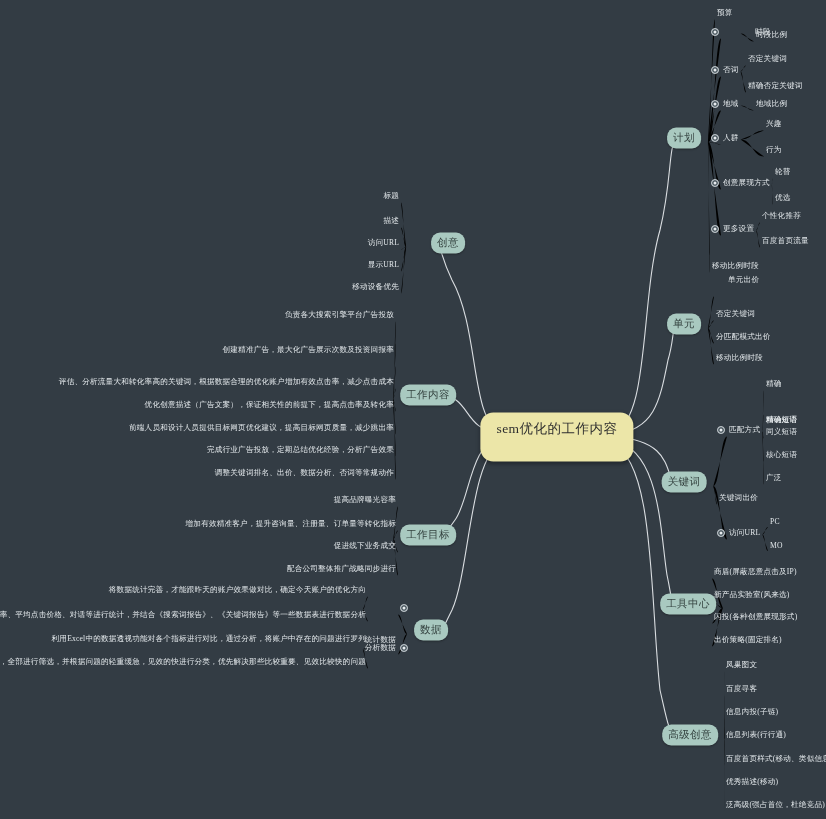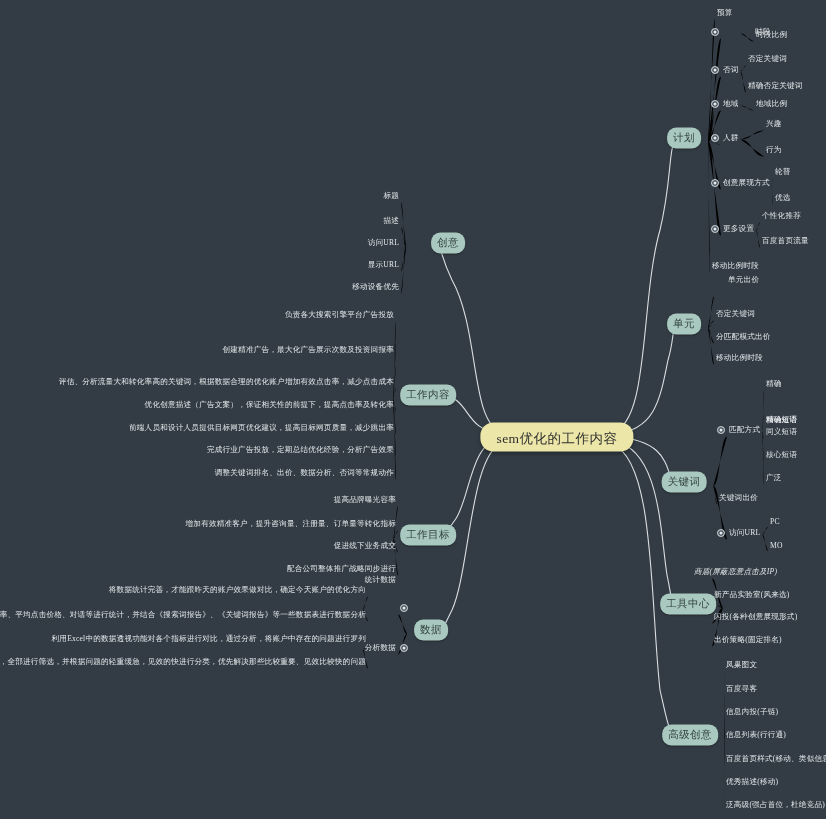--- a/index.html
+++ b/index.html
@@ -14,21 +14,21 @@
   svg#wires{position:absolute;left:0;top:0;width:826px;height:819px;pointer-events:none;}
   svg#wires path{fill:none;stroke:#e8ecef;stroke-width:1.1;opacity:.92;}
 
   .node{position:absolute;white-space:nowrap;}
 
   
   .root{
     background:#ece6a8;
     color:#2f2f2f;
     border-radius:13px;
-    padding:7px 16px 4px;
+    padding:7px 16px 24px;
     font-size:13.5px;
     letter-spacing:.5px;
     box-shadow:0 2px 4px rgba(0,0,0,.35);
     transform:translate(-50%,-50%);
   }
   
   .lvl1{
     background:#a9c9c0;
     color:#33413e;
     border-radius:9px;
@@ -245,21 +245,21 @@
   <div class="node lvl3" style="left:766px;top:384px;">精确</div>
   <div class="node lvl3" style="left:766px;top:420px;font-weight:bold;">精确短语</div>
   <div class="node lvl3" style="left:766px;top:432px;">同义短语</div>
   <div class="node lvl3" style="left:766px;top:455px;">核心短语</div>
   <div class="node lvl3" style="left:766px;top:478px;">广泛</div>
   <div class="node lvl2" style="left:719px;top:498px;">关键词出价</div>
   <div class="node lvl2" style="left:729px;top:533px;">访问URL</div>
   <div class="node lvl3" style="left:770px;top:521px;">PC</div>
   <div class="node lvl3" style="left:770px;top:545px;">MO</div>
 
-  <div class="node lvl2" style="left:694px;top:572px;font-style:italic;">商盾(屏蔽恶意点击及IP)</div>
+  <div class="node lvl2" style="left:714px;top:572px;">商盾(屏蔽恶意点击及IP)</div>
   <div class="node lvl2" style="left:714px;top:595px;">新产品实验室(风来选)</div>
   <div class="node lvl2" style="left:714px;top:617px;">闪投(各种创意展现形式)</div>
   <div class="node lvl2" style="left:714px;top:640px;">出价策略(固定排名)</div>
 
   <div class="node lvl2" style="left:726px;top:665px;">凤巢图文</div>
   <div class="node lvl2" style="left:726px;top:689px;">百度寻客</div>
   <div class="node lvl2" style="left:726px;top:712px;">信息内投(子链)</div>
   <div class="node lvl2" style="left:726px;top:735px;">信息列表(行行通)</div>
   <div class="node lvl2" style="left:726px;top:759px;">百度首页样式(移动、类似信息流)</div>
   <div class="node lvl2" style="left:726px;top:782px;">优秀描述(移动)</div>
@@ -277,21 +277,21 @@
   <div class="node lvl2 r" style="left:394px;top:405px;">优化创意描述（广告文案），保证相关性的前提下，提高点击率及转化率</div>
   <div class="node lvl2 r" style="left:394px;top:428px;">前端人员和设计人员提供目标网页优化建议，提高目标网页质量，减少跳出率</div>
   <div class="node lvl2 r" style="left:394px;top:450px;">完成行业广告投放，定期总结优化经验，分析广告效果</div>
   <div class="node lvl2 r" style="left:394px;top:473px;">调整关键词排名、出价、数据分析、否词等常规动作</div>
 
   <div class="node lvl2 r" style="left:396px;top:500px;">提高品牌曝光容率</div>
   <div class="node lvl2 r" style="left:396px;top:524px;">增加有效精准客户，提升咨询量、注册量、订单量等转化指标</div>
   <div class="node lvl2 r" style="left:396px;top:546px;">促进线下业务成交</div>
   <div class="node lvl2 r" style="left:396px;top:569px;">配合公司整体推广战略同步进行</div>
 
-  <div class="node lvl2 r" style="left:396px;top:580px;">统计数据</div>
+  <div class="node lvl2 r" style="left:396px;top:640px;">统计数据</div>
   <div class="node lvl3 r" style="left:366px;top:590px;">将数据统计完善，才能跟昨天的账户效果做对比，确定今天账户的优化方向</div>
   <div class="node lvl3 r" style="left:366px;top:615px;">通过营销流程表对展现、点击、点击率、平均点击价格、对话等进行统计，并结合《搜索词报告》、《关键词报告》等一些数据表进行数据分析</div>
   <div class="node lvl2 r" style="left:396px;top:648px;">分析数据</div>
   <div class="node lvl3 r" style="left:366px;top:639px;">利用Excel中的数据透视功能对各个指标进行对比，通过分析，将账户中存在的问题进行罗列</div>
   <div class="node lvl3 r" style="left:366px;top:662px;">只要有异常的数据，全部进行筛选，并根据问题的轻重缓急，见效的快进行分类，优先解决那些比较重要、见效比较快的问题</div>
 
   <div class="bullet" style="left:715px;top:32px;"></div>
   <div class="bullet" style="left:715px;top:70px;"></div>
   <div class="bullet" style="left:715px;top:104px;"></div>
   <div class="bullet" style="left:715px;top:138px;"></div>

